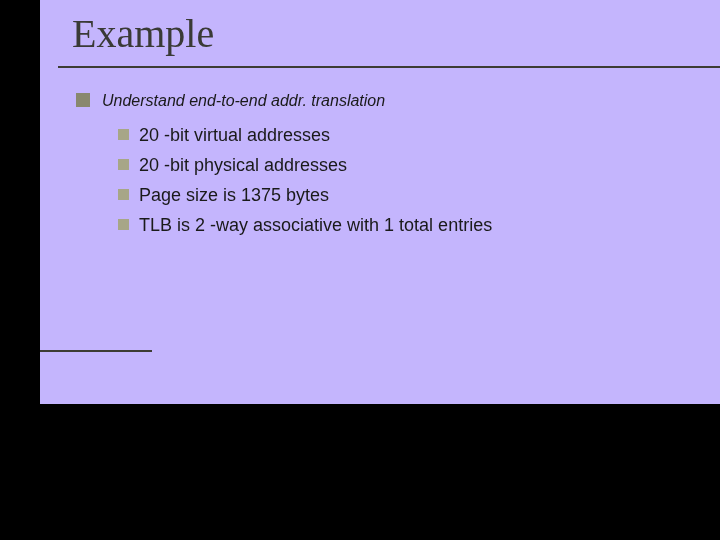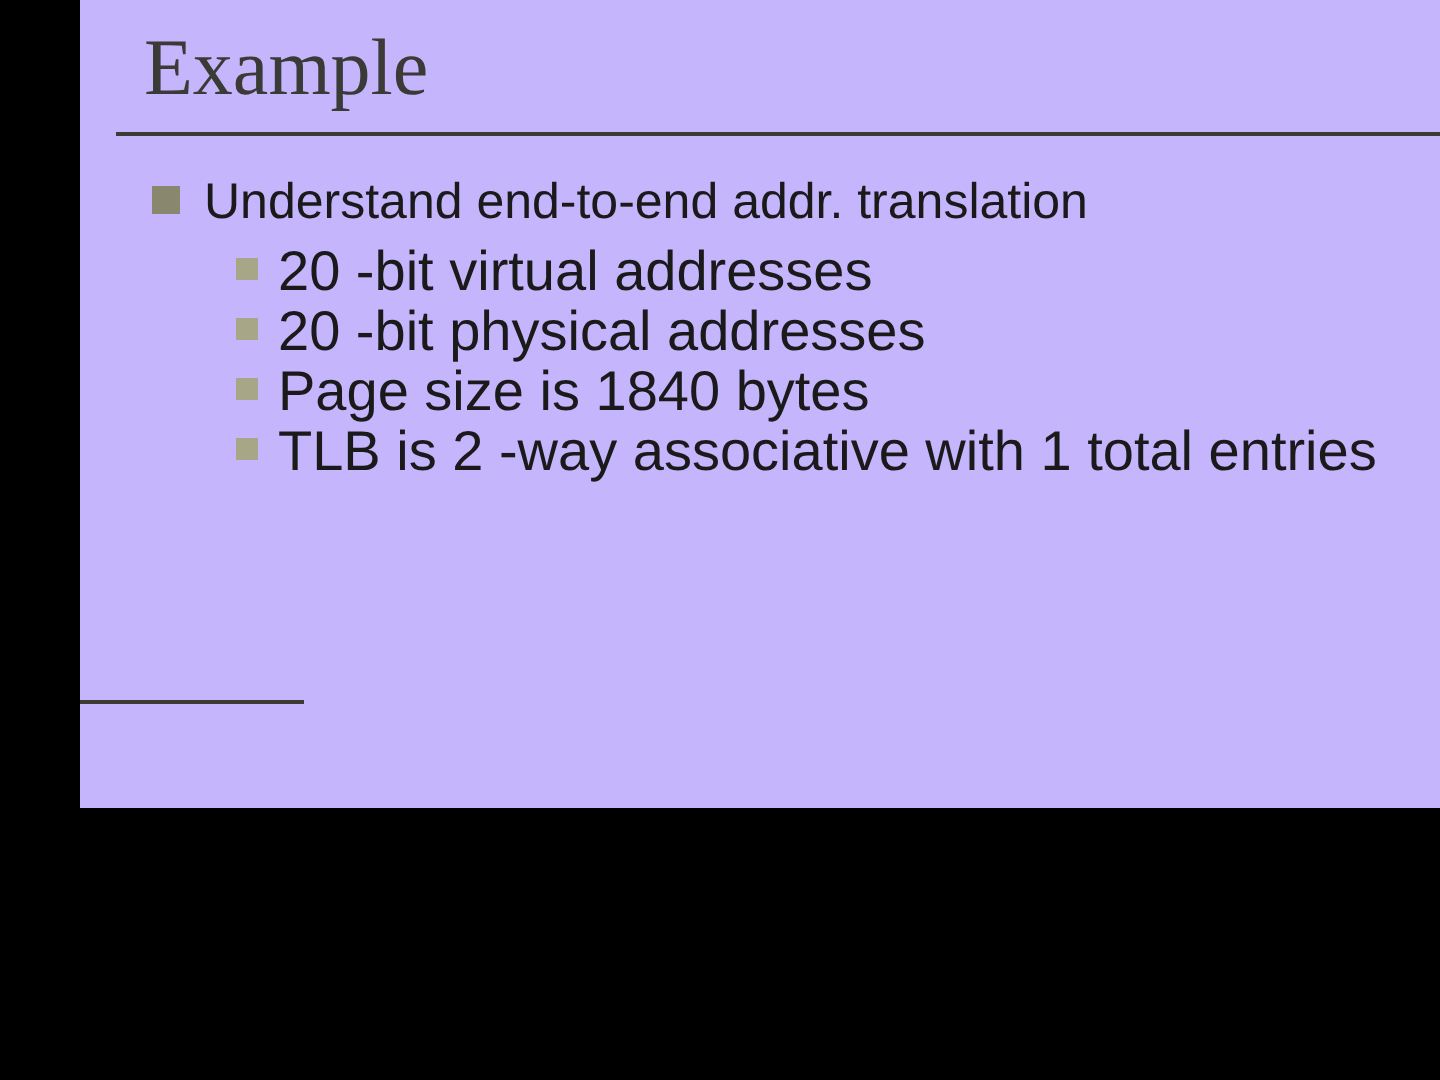--- a/index.html
+++ b/index.html
@@ -57,43 +57,44 @@
   }
   .lvl1 .bullet {
     width: 14px;
     height: 14px;
     background: #89886e;
     margin-top: 7px;
     margin-right: 12px;
     flex: 0 0 auto;
   }
   .lvl1 .text {
-    font-size: 25px;
+    font-size: 16px;
     line-height: 30px;
     color: #1a1a1a;
+    font-style: italic;
   }
   .subitems {
     margin-left: 42px;
     margin-top: 6px;
   }
   .lvl2 {
     display: flex;
     align-items: flex-start;
     margin-bottom: 3px;
   }
   .lvl2 .bullet {
     width: 11px;
     height: 11px;
     background: #a7a687;
     margin-top: 7px;
     margin-right: 10px;
     flex: 0 0 auto;
   }
   .lvl2 .text {
-    font-size: 28px;
+    font-size: 18px;
     line-height: 27px;
     color: #1a1a1a;
   }
 </style>
 </head>
 <body>
 
 <div class="slide">
 
   <div class="title">Example</div>
@@ -111,21 +112,21 @@
       <div class="lvl2">
         <span class="bullet"></span>
         <span class="text">20 -bit virtual addresses</span>
       </div>
       <div class="lvl2">
         <span class="bullet"></span>
         <span class="text">20 -bit physical addresses</span>
       </div>
       <div class="lvl2">
         <span class="bullet"></span>
-        <span class="text">Page size is 1840 bytes</span>
+        <span class="text">Page size is 1375 bytes</span>
       </div>
       <div class="lvl2">
         <span class="bullet"></span>
         <span class="text">TLB is 2 -way associative with 1 total entries</span>
       </div>
     </div>
 
   </div>
 
   <div class="rule2"></div>

